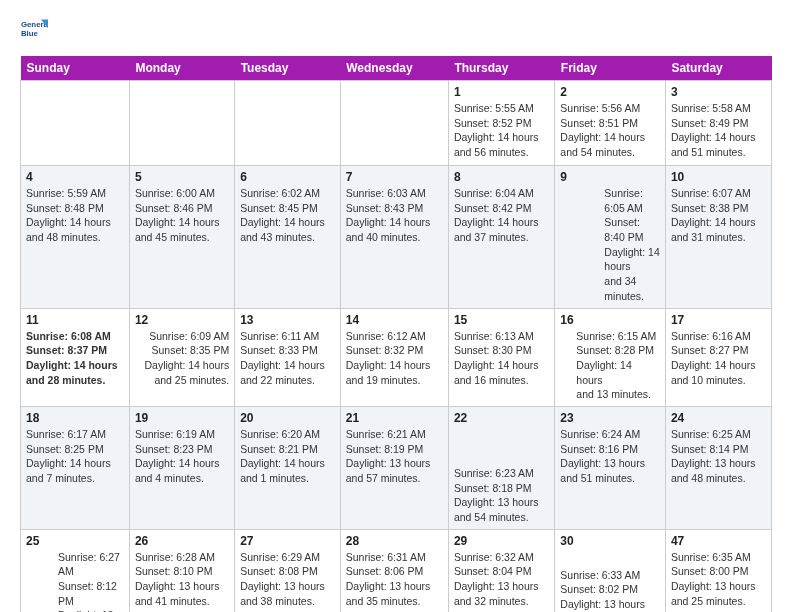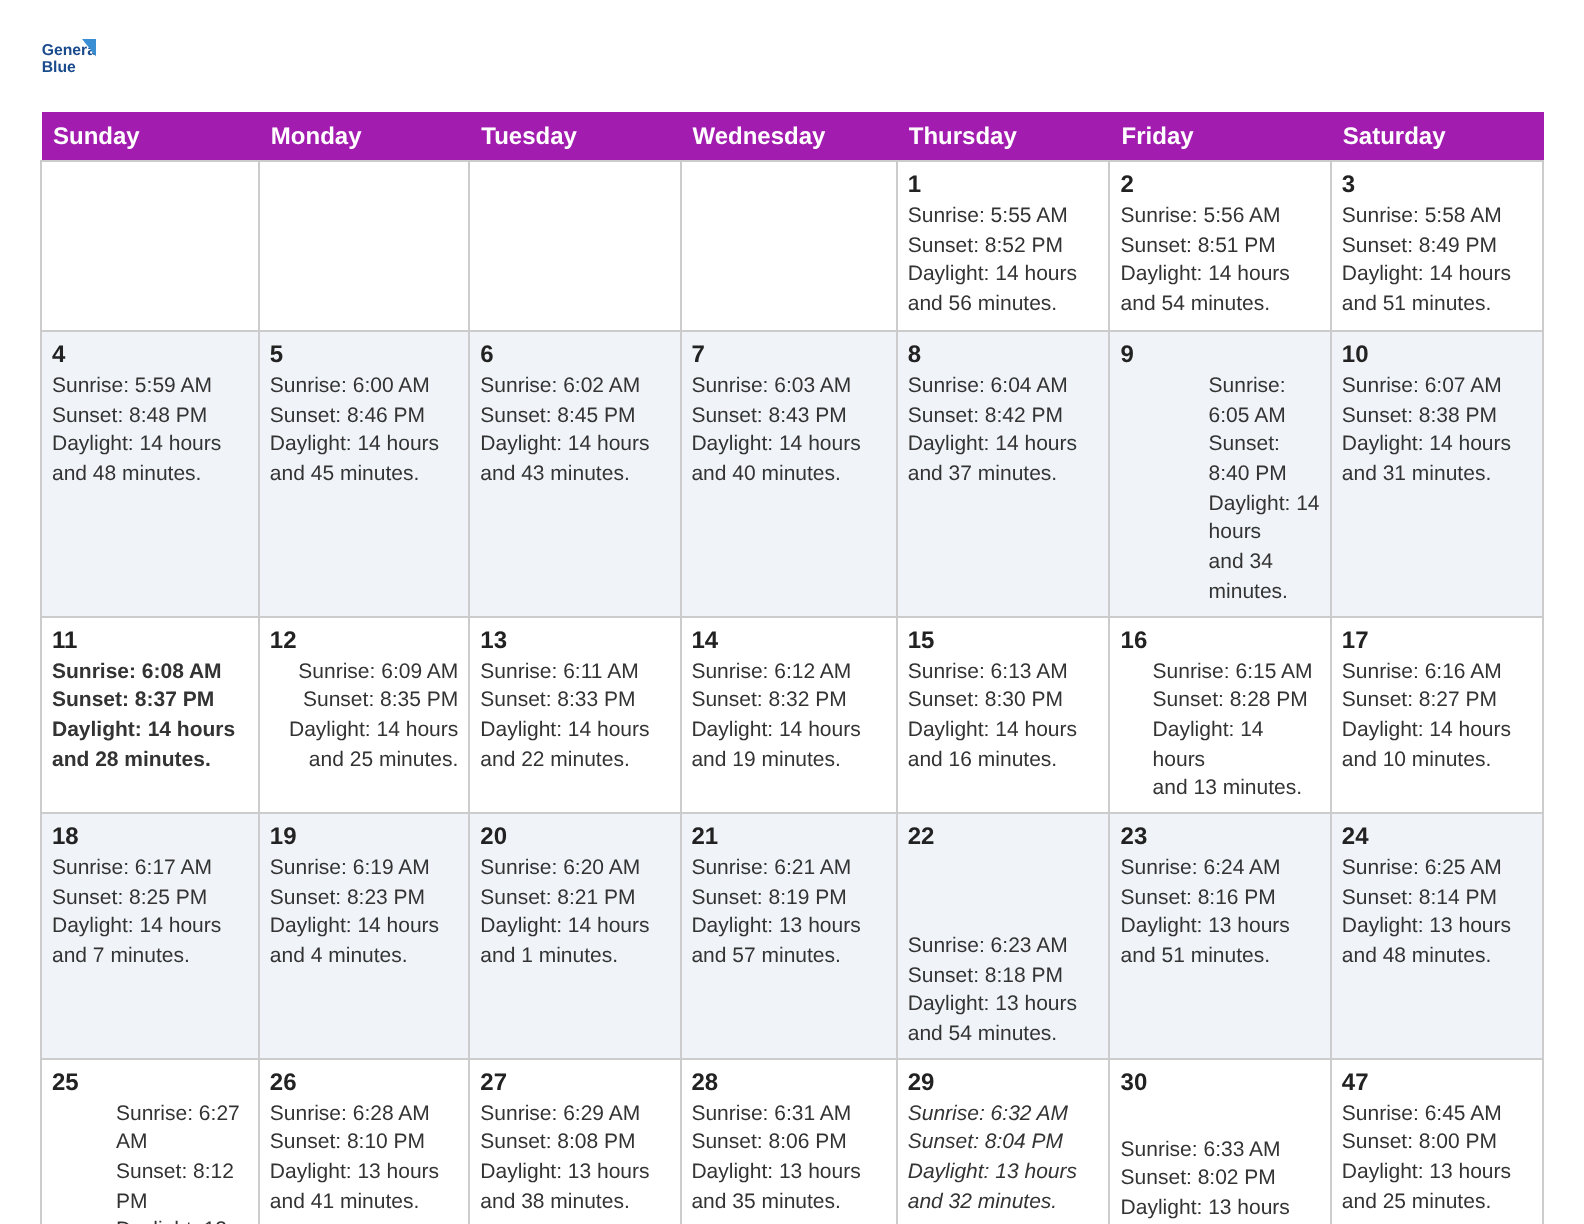--- a/index.html
+++ b/index.html
@@ -323,34 +323,34 @@
         </td>
         <td>
           <div class="day-num">28</div>
           <div class="day-detail" style="white-space: pre-line;">Sunrise: 6:31 AM
 Sunset: 8:06 PM
 Daylight: 13 hours
 and 35 minutes.</div>
         </td>
         <td>
           <div class="day-num">29</div>
-          <div class="day-detail" style="white-space: pre-line; font-style: italic;">Sunrise: 6:32 AM
+          <div class="day-detail" style="white-space: pre-line;">Sunrise: 6:32 AM
 Sunset: 8:04 PM
 Daylight: 13 hours
 and 32 minutes.</div>
         </td>
         <td>
           <div class="day-num">30</div>
           <div class="day-detail" style="white-space: pre-line; margin-top: 20px;">Sunrise: 6:33 AM
 Sunset: 8:02 PM
 Daylight: 13 hours
 and 28 minutes.</div>
         </td>
         <td>
           <div class="day-num">47</div>
-          <div class="day-detail" style="white-space: pre-line;">Sunrise: 6:45 AM
+          <div class="day-detail" style="white-space: pre-line;">Sunrise: 6:35 AM
 Sunset: 8:00 PM
 Daylight: 13 hours
 and 25 minutes.</div>
         </td>
       </tr>
     </tbody>
 </table>
 
 </body></html>

